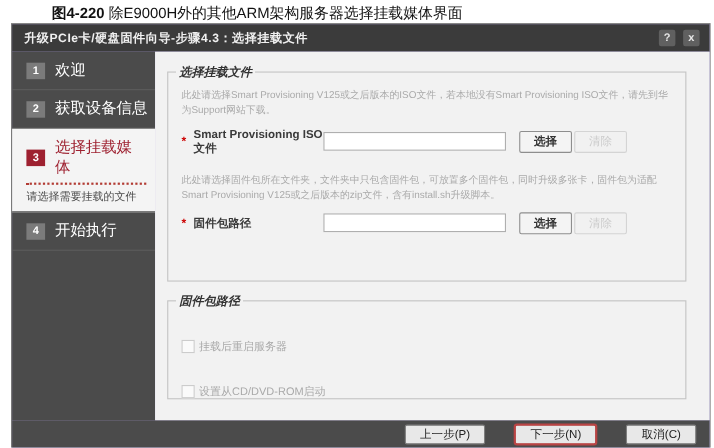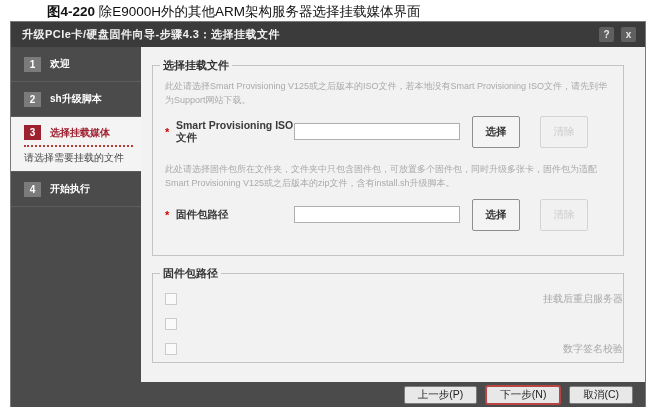--- a/index.html
+++ b/index.html
@@ -20,51 +20,51 @@
   .titlebar .title { color:#f0f0f0; font-size:11px; font-weight:bold; flex:1; letter-spacing:0.5px; }
   .tb-btn { width:15px; height:15px; background:#606060; color:#e8e8e8; font-size:10px; font-weight:bold;
     display:flex; align-items:center; justify-content:center; margin-left:7px; border-radius:2px; cursor:default; }
 
   .body { flex:1; display:flex; min-height:0; }
 
   .sidebar { flex:0 0 130px; width:130px; background:#4b4b4b; display:flex; flex-direction:column; }
   .step { display:flex; align-items:center; gap:9px; padding-left:13px; height:35px; border-bottom:1px solid #5c5c5c; }
   .step-num { width:17px; height:15px; line-height:15px; text-align:center; background:#7b7b7b; color:#fff;
     font-size:10px; font-weight:bold; flex:0 0 17px; }
-  .step-label { color:#fff; font-size:10px; font-weight:bold; }
+  .step-label { color:#fff; font-size:14px; font-weight:normal; }
   .step-active { background:#f4f4f4; padding:8px 8px 6px 13px; border-bottom:1px solid #5c5c5c; }
   .step-active .srow { display:flex; align-items:center; gap:9px; }
   .step-active .step-num { background:#9e2130; }
   .step-active .step-label { color:#9e2130; }
   .dotted-sep { border:none; border-top:2px dotted #b23b33; margin:5px 0 4px; }
   .step-sub { font-size:10px; color:#4a4a4a; }
   .sidebar-filler { flex:1; }
 
   .main { flex:1; background:#f2f2f2; position:relative; overflow:hidden; }
   fieldset { border:1px solid #c3c3c3; background:transparent; }
-  legend { font-size:11px; font-weight:bold; color:#333; margin-left:7px; padding:0 3px; }
+  legend { font-size:11px; font-weight:bold; color:#333; margin-left:7px; padding:0 3px;font-style:italic; }
   .fs-files { position:absolute; left:11px; right:21px; top:11px; height:198px; }
   .fs-opts  { position:absolute; left:11px; right:21px; top:219px; height:97px; }
 
   .hint { color:#aaa; font-size:9px; margin:7px 12px 0 12px; line-height:1.55; }
   .field-row { display:flex; align-items:center; margin:8px 12px 0 12px; }
   .req { color:#c00; font-size:11px; width:11px; flex:0 0 11px; font-weight:bold; }
   .f-label { font-size:10.5px; font-weight:bold; color:#3a3a3a; width:118px; flex:0 0 118px; }
   .f-input { width:166px; height:17px; border:1px solid #afafaf; background:#fff; margin-right:12px;
     font-size:10px; padding:0 3px; font-family:inherit; }
-  .btn { height:32px; min-width:48px; border:1px solid #8e8e8e; background:#f4f4f4; font-size:10.5px;
-    color:#333; font-weight:bold; border-radius:2px; margin-right:20px; font-family:inherit; cursor:default; }
+  .btn { height:20px; min-width:48px; border:1px solid #8e8e8e; background:#f4f4f4; font-size:10.5px;
+    color:#333; font-weight:bold; border-radius:2px; margin-right:2px; font-family:inherit; cursor:default; }
   .btn.disabled { border-color:#d4d4d4; color:#ccc; background:#f1f1f1; font-weight:normal;text-align:center; }
 
-  .cb-row { display:flex; align-items:center; gap:4px; margin:10px 0 0 12px; height:15px;justify-content:space-between; }
+  .cb-row { display:flex; align-items:center; gap:4px; margin:26px 0 0 12px; height:15px; }
   .cb-box { width:12px; height:12px; border:1px solid #ccc; background:#fafafa; flex:0 0 12px; }
   .cb-label { font-size:10px; color:#a9a9a9; }
 
   .footer { flex:0 0 25px; background:#4b4b4b; display:flex; align-items:center; justify-content:flex-end;
-    padding-right:12px; gap:9px; }
+    padding-right:12px; gap:27px; }
   .f-btn { height:18px; padding:0 13px; background:#e8e8e8; border:1px solid #7e7e7e; font-size:10.5px;
     color:#222; border-radius:2px; font-family:inherit; cursor:default; }
   .f-btn.next { border:1px solid #b94444; box-shadow:0 0 0 1px #b94444; }
 </style>
 </head>
 <body>
 
 <div class="page">
 
   <div class="caption">
@@ -81,21 +81,21 @@
 
     <div class="body">
 
       <div class="sidebar">
         <div class="step">
           <span class="step-num">1</span>
           <span class="step-label">欢迎</span>
         </div>
         <div class="step">
           <span class="step-num">2</span>
-          <span class="step-label">sh升级脚本</span>
+          <span class="step-label">获取设备信息</span>
         </div>
         <div class="step-active">
           <div class="srow">
             <span class="step-num">3</span>
             <span class="step-label">选择挂载媒体</span>
           </div>
           <hr class="dotted-sep">
           <div class="step-sub">请选择需要挂载的文件</div>
         </div>
         <div class="step">
@@ -133,20 +133,21 @@
 
         <fieldset class="fs-opts">
           <legend>固件包路径</legend>
 
           <div class="cb-row">
             <span class="cb-box"></span>
             <span class="cb-label">挂载后重启服务器</span>
           </div>
           <div class="cb-row">
             <span class="cb-box"></span>
+            <span class="cb-label">设置从CD/DVD-ROM启动</span>
           </div>
           <div class="cb-row">
             <span class="cb-box"></span>
             <span class="cb-label">数字签名校验</span>
           </div>
         </fieldset>
 
       </div>
     </div>
 

